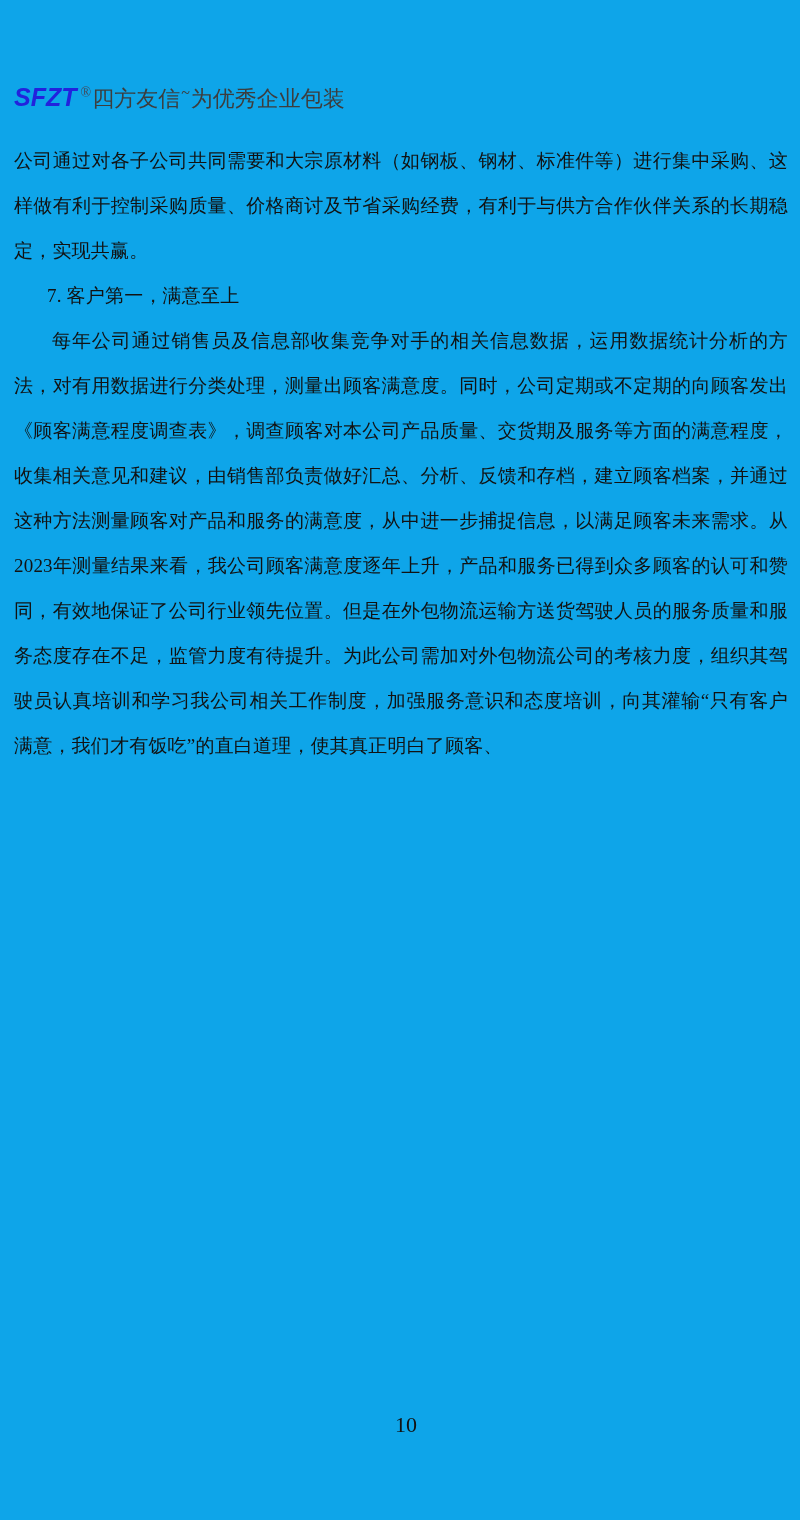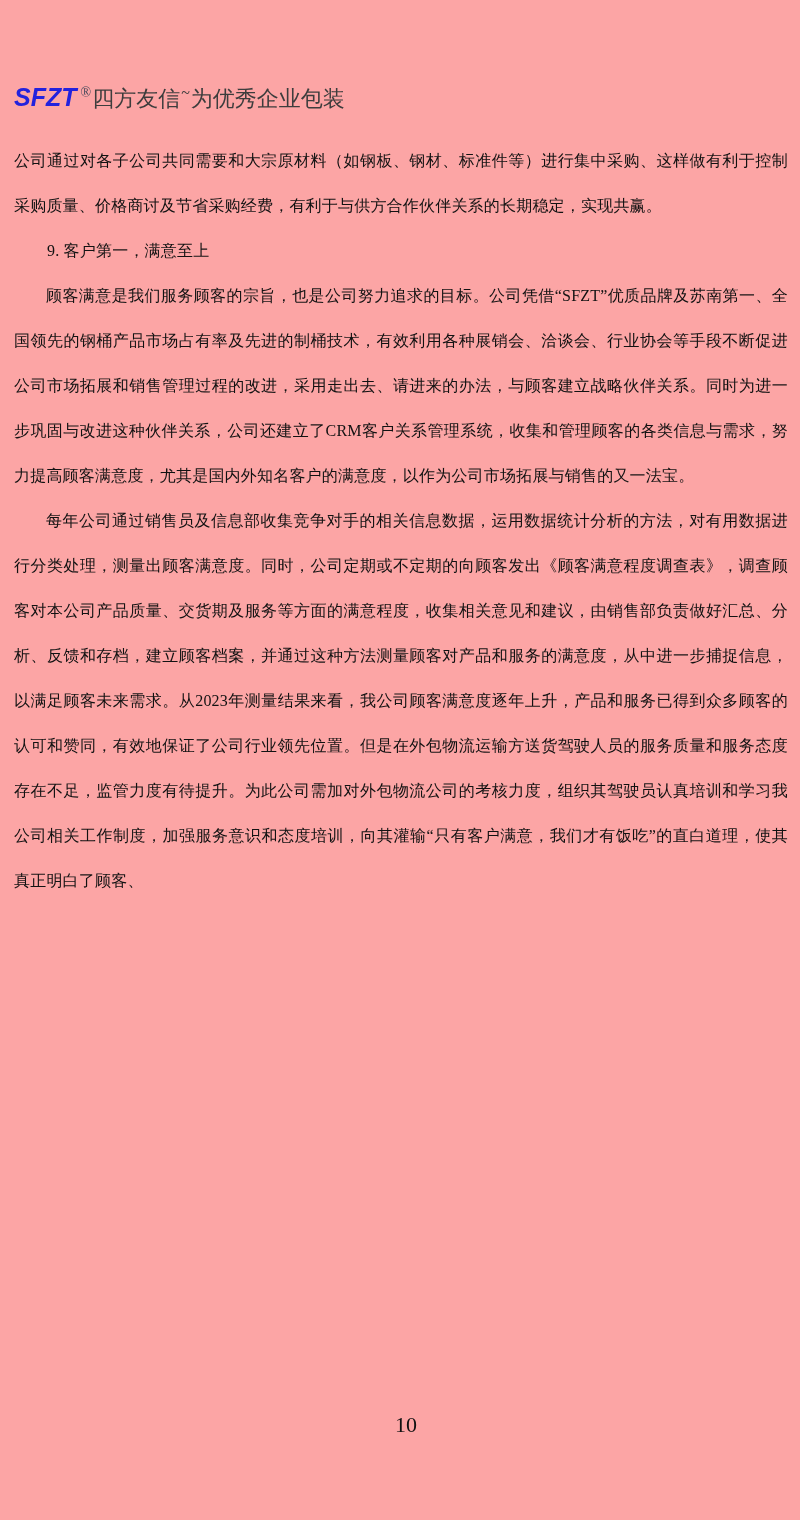--- a/index.html
+++ b/index.html
@@ -7,21 +7,21 @@
     width: 800px;
     height: 1520px;
     background: #ffffff;
     position: relative;
     font-family: "Liberation Serif", serif;
     overflow: hidden;
   }
   .page {
     position: absolute;
     inset: 0;
-    background: #fca5a5;
+    background: #0ea5e9;
   }
   
   .header {
     position: absolute;
     top: 78px;
     left: 14px;
     white-space: nowrap;
     line-height: 30px;
   }
   .logo {
@@ -49,21 +49,21 @@
     color: #3d3d3d;
     vertical-align: 8px;
     margin: 0 1px;
   }
   
   .doc-body {
     position: absolute;
     top: 138px;
     left: 14px;
     width: 774px;
-    font-size: 16px;
+    font-size: 19px;
     line-height: 45px;
     color: #121212;
     text-align: justify;
     text-justify: inter-character;
     letter-spacing: 0.2px;
   }
   .para {
     margin: 0;
     text-indent: 2em;
   }
@@ -92,20 +92,19 @@
 <body>
 
 <div class="page">
 
   <div class="header">
     <span class="logo">SFZT</span><span class="reg-mark">®</span><span class="brand-cn">四方友信</span><span class="tilde-mark">~</span><span class="slogan-cn">为优秀企业包装</span>
   </div>
 
   <div class="doc-body">
     <p class="para no-indent">公司通过对各子公司共同需要和大宗原材料（如钢板、钢材、标准件等）进行集中采购、这样做有利于控制采购质量、价格商讨及节省采购经费，有利于与供方合作伙伴关系的长期稳定，实现共赢。</p>
-    <p class="heading">9. 客户第一，满意至上</p>
-    <p class="para">顾客满意是我们服务顾客的宗旨，也是公司努力追求的目标。公司凭借“SFZT”优质品牌及苏南第一、全国领先的钢桶产品市场占有率及先进的制桶技术，有效利用各种展销会、洽谈会、行业协会等手段不断促进公司市场拓展和销售管理过程的改进，采用走出去、请进来的办法，与顾客建立战略伙伴关系。同时为进一步巩固与改进这种伙伴关系，公司还建立了CRM客户关系管理系统，收集和管理顾客的各类信息与需求，努力提高顾客满意度，尤其是国内外知名客户的满意度，以作为公司市场拓展与销售的又一法宝。</p>
+    <p class="heading">7. 客户第一，满意至上</p>
     <p class="para">每年公司通过销售员及信息部收集竞争对手的相关信息数据，运用数据统计分析的方法，对有用数据进行分类处理，测量出顾客满意度。同时，公司定期或不定期的向顾客发出《顾客满意程度调查表》，调查顾客对本公司产品质量、交货期及服务等方面的满意程度，收集相关意见和建议，由销售部负责做好汇总、分析、反馈和存档，建立顾客档案，并通过这种方法测量顾客对产品和服务的满意度，从中进一步捕捉信息，以满足顾客未来需求。从2023年测量结果来看，我公司顾客满意度逐年上升，产品和服务已得到众多顾客的认可和赞同，有效地保证了公司行业领先位置。但是在外包物流运输方送货驾驶人员的服务质量和服务态度存在不足，监管力度有待提升。为此公司需加对外包物流公司的考核力度，组织其驾驶员认真培训和学习我公司相关工作制度，加强服务意识和态度培训，向其灌输“只有客户满意，我们才有饭吃”的直白道理，使其真正明白了顾客、</p>
   </div>
 
   <div class="footer">10</div>
 
 </div>
 
 </body></html>

